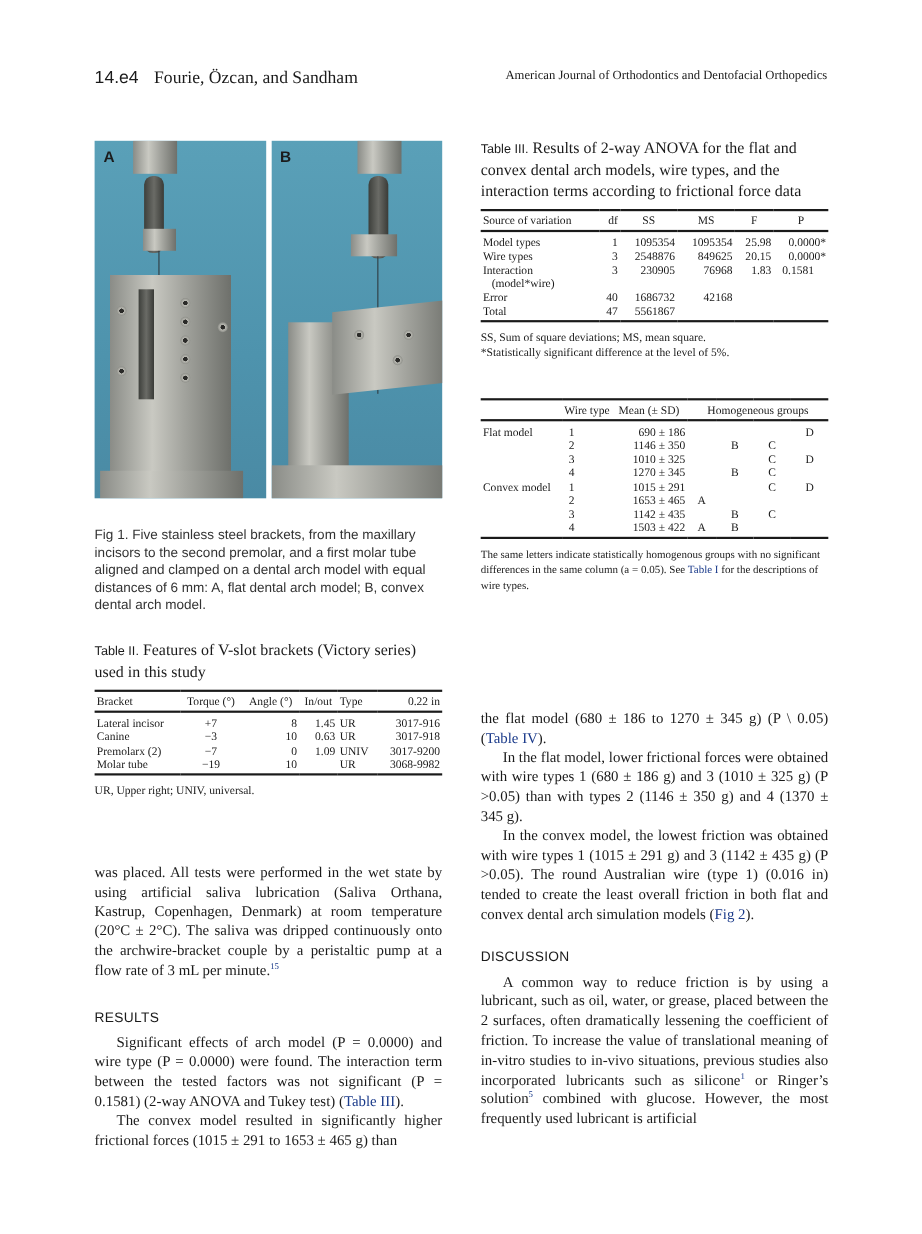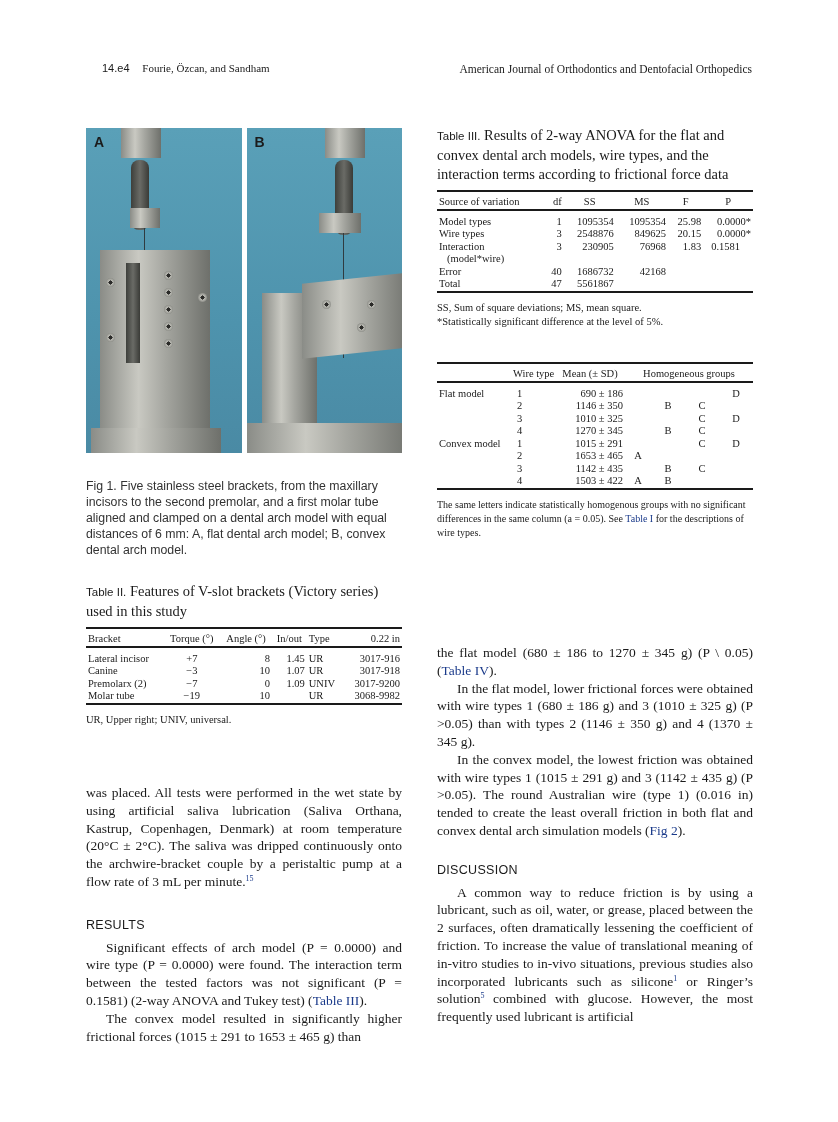--- a/index.html
+++ b/index.html
@@ -1,18 +1,18 @@
 <!DOCTYPE html>
 <html><head>
 <meta charset="utf-8">
 <style>
   html, body { margin: 0; padding: 0; background: #ffffff; }
   body { width: 838px; height: 1122px; position: relative; overflow: hidden; color: #1a1a1a; font-family: "Liberation Serif", serif; }
   .abs { position: absolute; }
-  .header-left { left: 102px; top: 62px; font-size: 11px; }
+  .header-left { left: 86px; top: 62px; font-size: 16px; }
   .header-left .pg { font-family: "Liberation Sans", sans-serif; margin-right: 10px; }
   .header-right { right: 86px; top: 62px; font-size: 11.5px; text-align: right; line-height: 15px; }
   .col-left { left: 86px; width: 316px; }
   .col-right { left: 437px; width: 316px; }
 
   
   .figure { top: 128px; height: 325px; display: flex; gap: 5px; }
   .panel { position: relative; flex: 1; background: linear-gradient(180deg, #5aa0b8 0%, #4e93ad 60%, #4a8aa4 100%); overflow: hidden; }
   .panel-label { position: absolute; left: 8px; top: 6px; font-family: "Liberation Sans", sans-serif; font-weight: bold; font-size: 14px; color: #1b1b1b; }
   .metal { position: absolute; background: linear-gradient(90deg, #8a8c87 0%, #c9c9c2 35%, #a4a59f 60%, #6e706b 100%); }
@@ -114,21 +114,21 @@
         <td class="c">+7</td>
         <td class="r">8</td>
         <td class="r">1.45</td>
         <td class="l">UR</td>
         <td class="r">3017-916</td>
       </tr>
       <tr>
         <td class="l">Canine</td>
         <td class="c">−3</td>
         <td class="r">10</td>
-        <td class="r">1.07</td>
+        <td class="r">0.63</td>
         <td class="l">UR</td>
         <td class="r">3017-918</td>
       </tr>
       <tr>
         <td class="l">Premolarx (2)</td>
         <td class="c">−7</td>
         <td class="r">0</td>
         <td class="r">1.09</td>
         <td class="l">UNIV</td>
         <td class="r">3017-9200</td>

